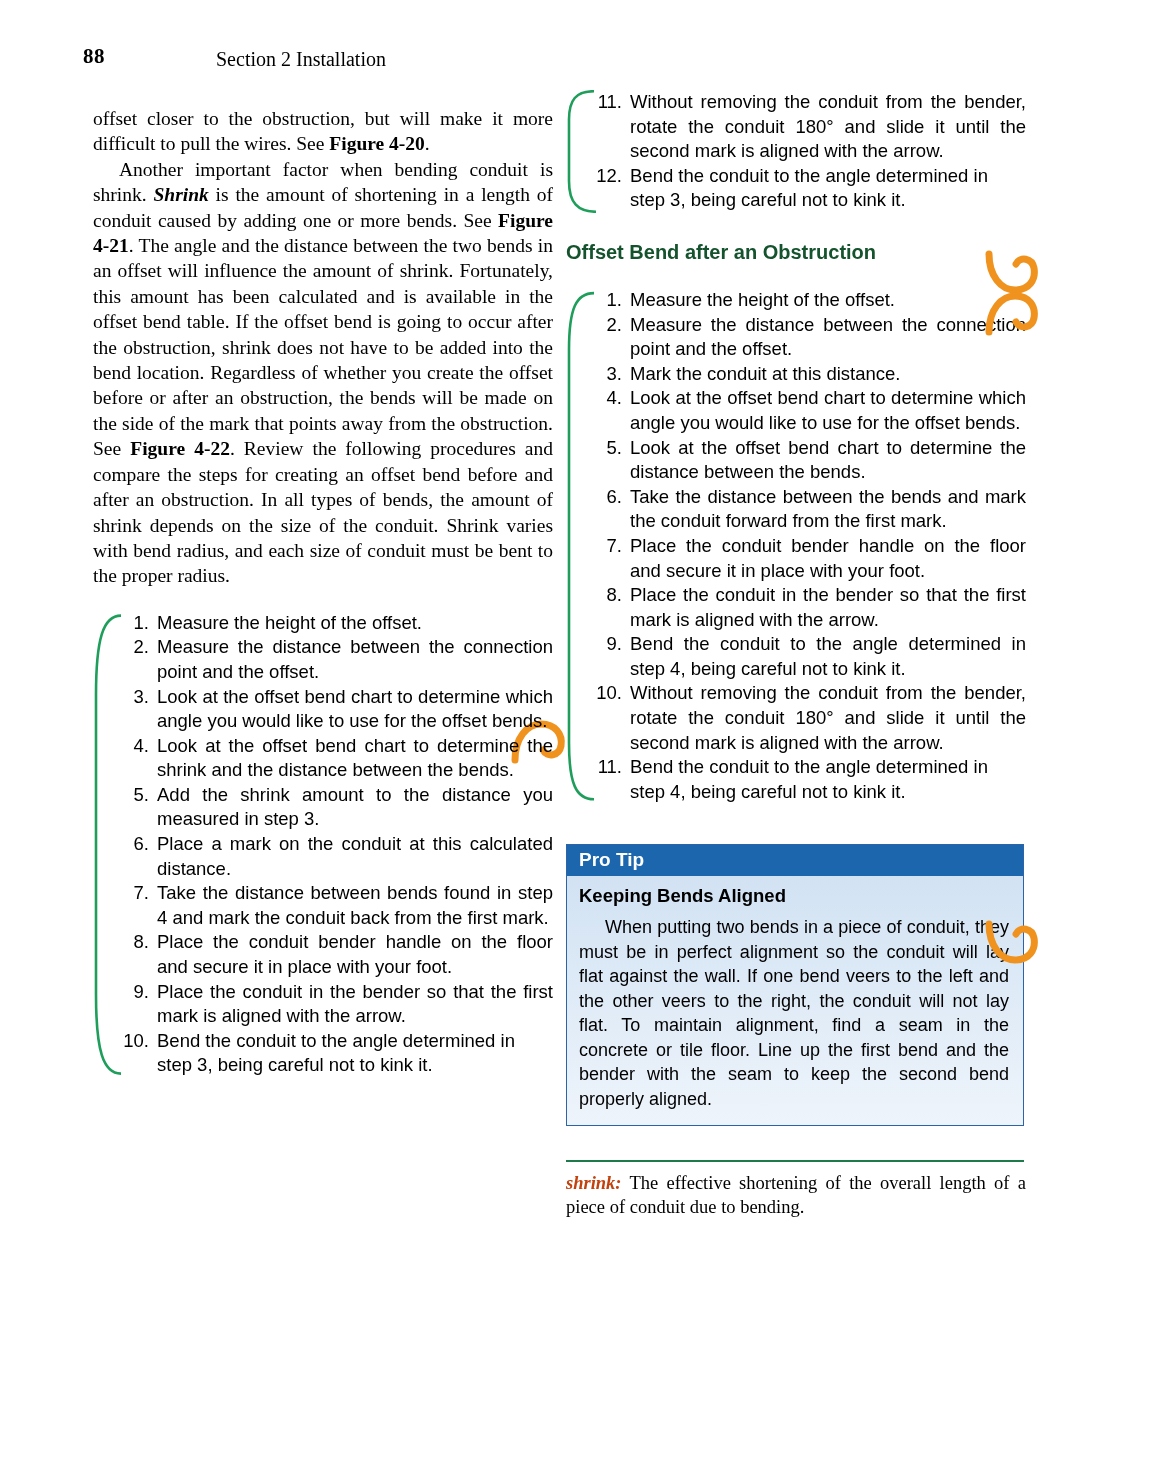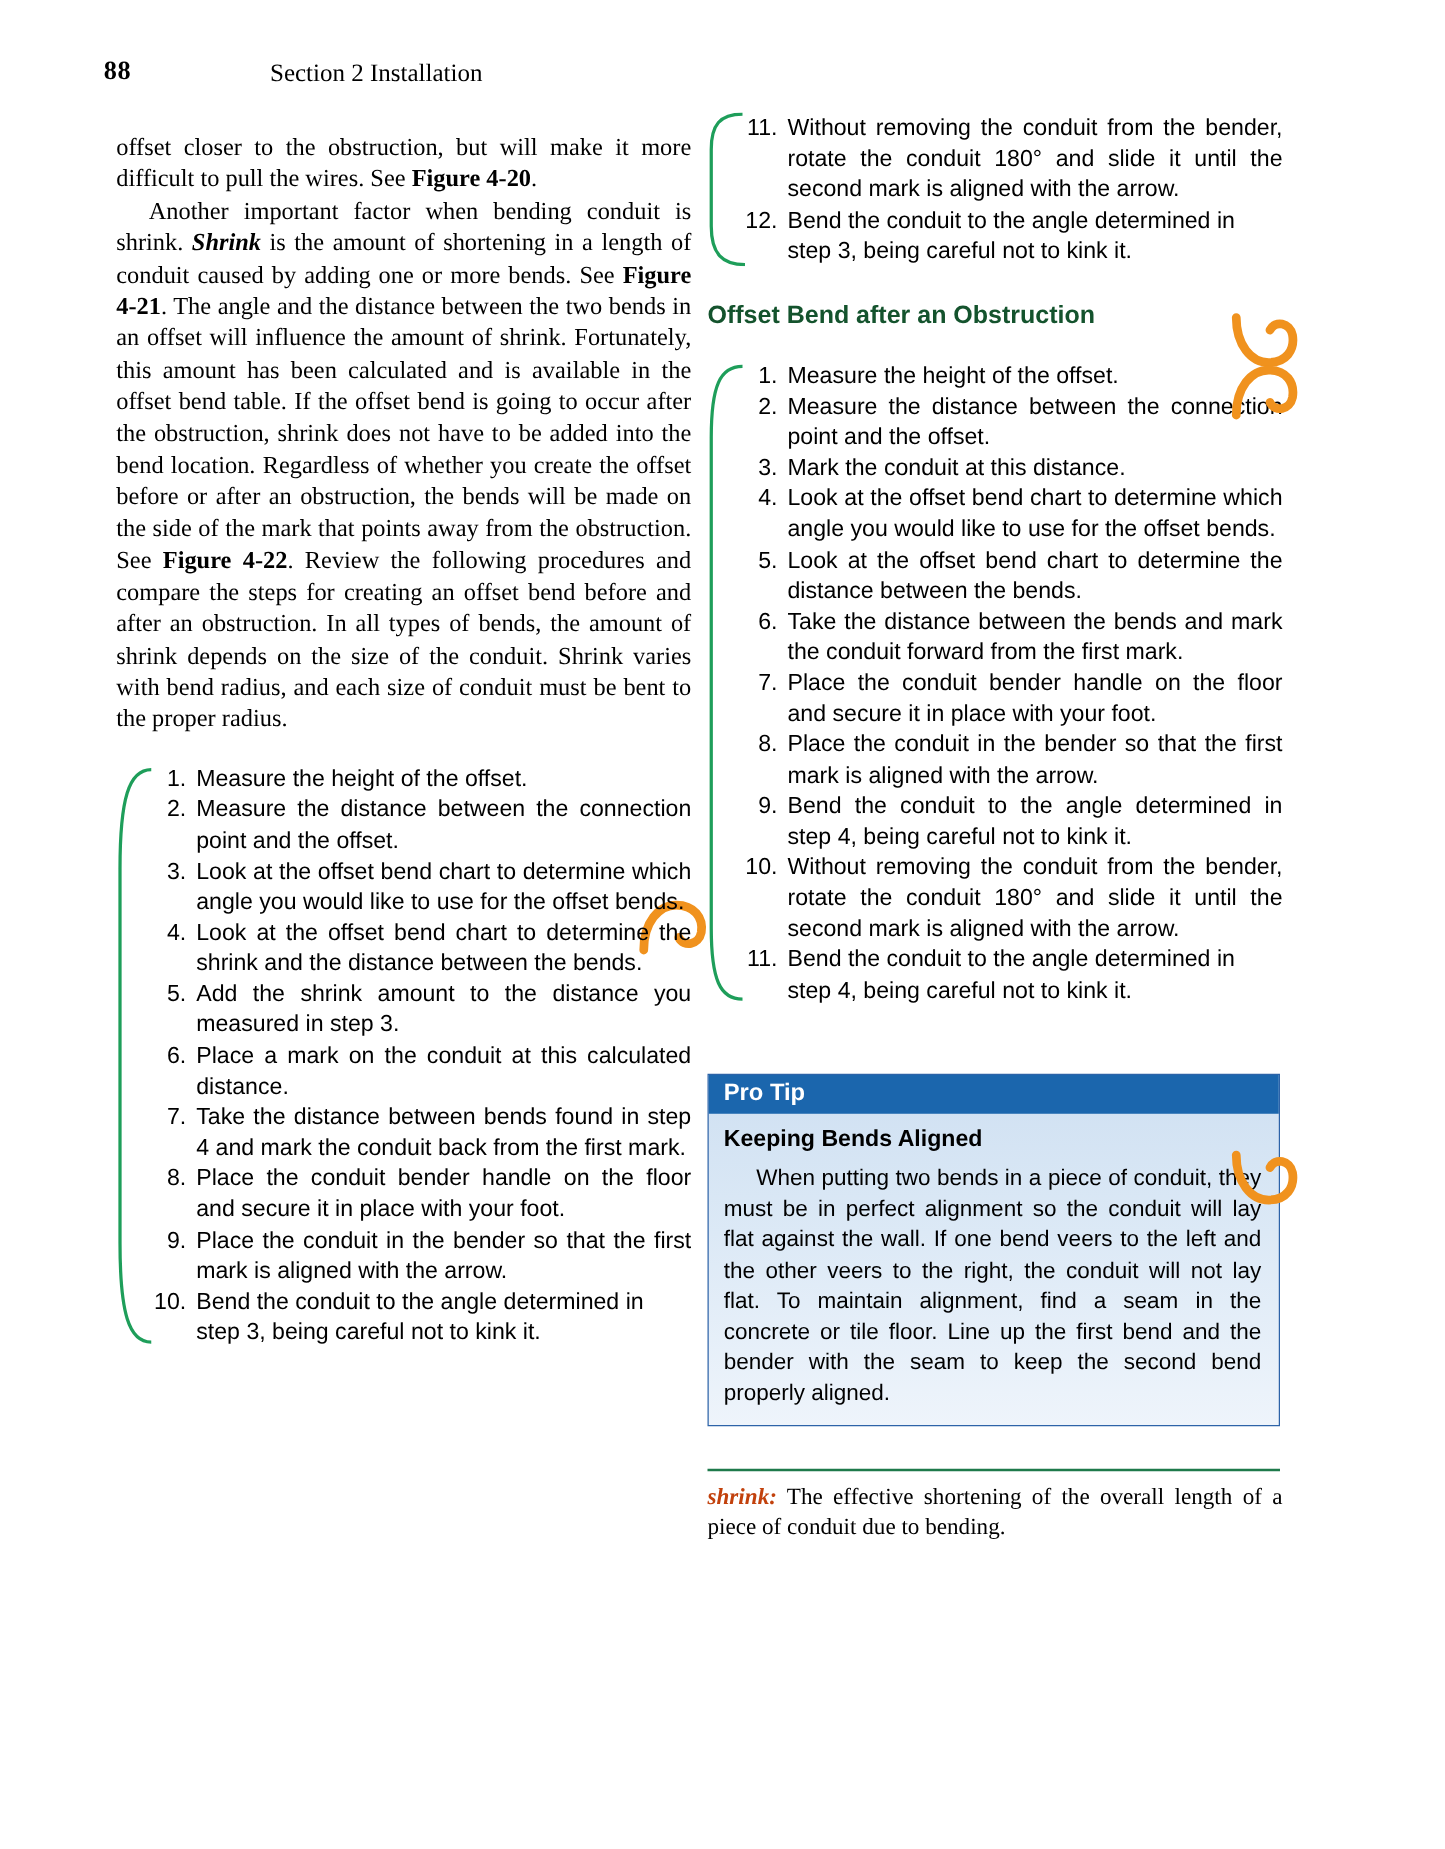--- a/index.html
+++ b/index.html
@@ -263,21 +263,21 @@
         <li>Look at the offset bend chart to determine the distance between the bends.</li>
         <li>Take the distance between the bends and mark the conduit forward from the first mark.</li>
         <li>Place the conduit bender handle on the floor and secure it in place with your foot.</li>
         <li>Place the conduit in the bender so that the first mark is aligned with the arrow.</li>
         <li>Bend the conduit to the angle determined in step 4, being careful not to kink it.</li>
         <li>Without removing the conduit from the bender, rotate the conduit 180° and slide it until the second mark is aligned with the arrow.</li>
         <li>Bend the conduit to the angle determined in step 4, being careful not to kink it.</li>
       </ol>
     </div>
 
-    <div class="protip" style="margin-top:55px;">
+    <div class="protip" style="margin-top:40px;">
       <div class="protip-title">Pro Tip</div>
       <div class="protip-sub">Keeping Bends Aligned</div>
       <div class="protip-body">When putting two bends in a piece of conduit, they must be in perfect alignment so the conduit will lay flat against the wall. If one bend veers to the left and the other veers to the right, the conduit will not lay flat. To maintain alignment, find a seam in the concrete or tile floor. Line up the first bend and the bender with the seam to keep the second bend properly aligned.</div>
     </div>
 
     <div style="margin-top:34px;">
       <div class="gloss-rule"></div>
       <p class="gloss"><span class="term">shrink:</span><span> The effective shortening of the overall length of a piece of conduit due to bending.</span></p>
     </div>
 

